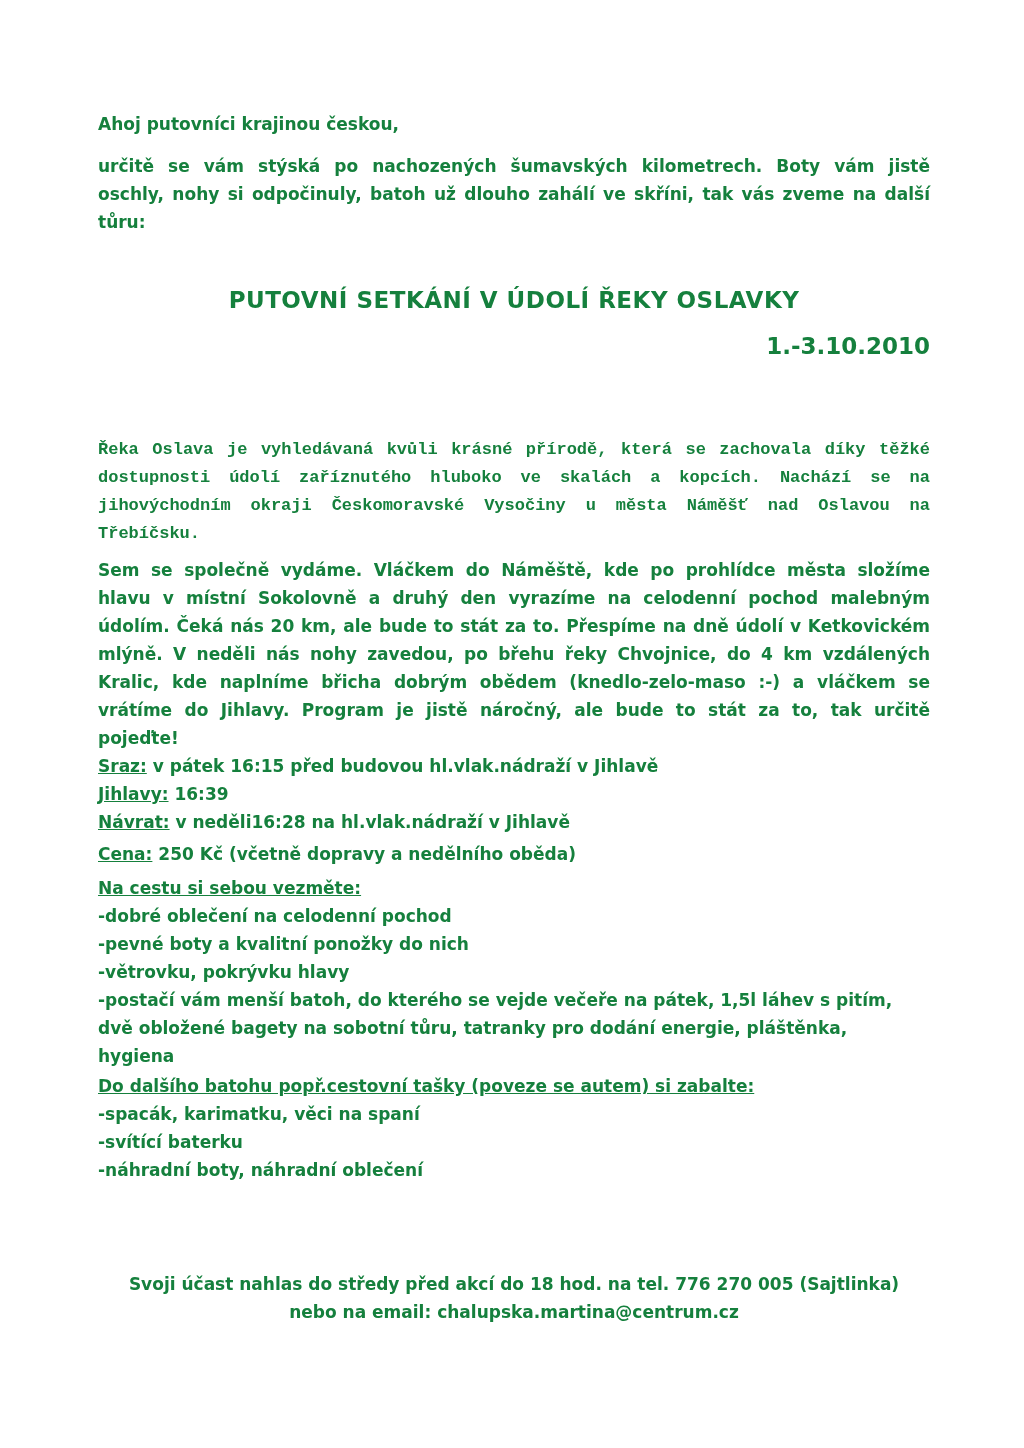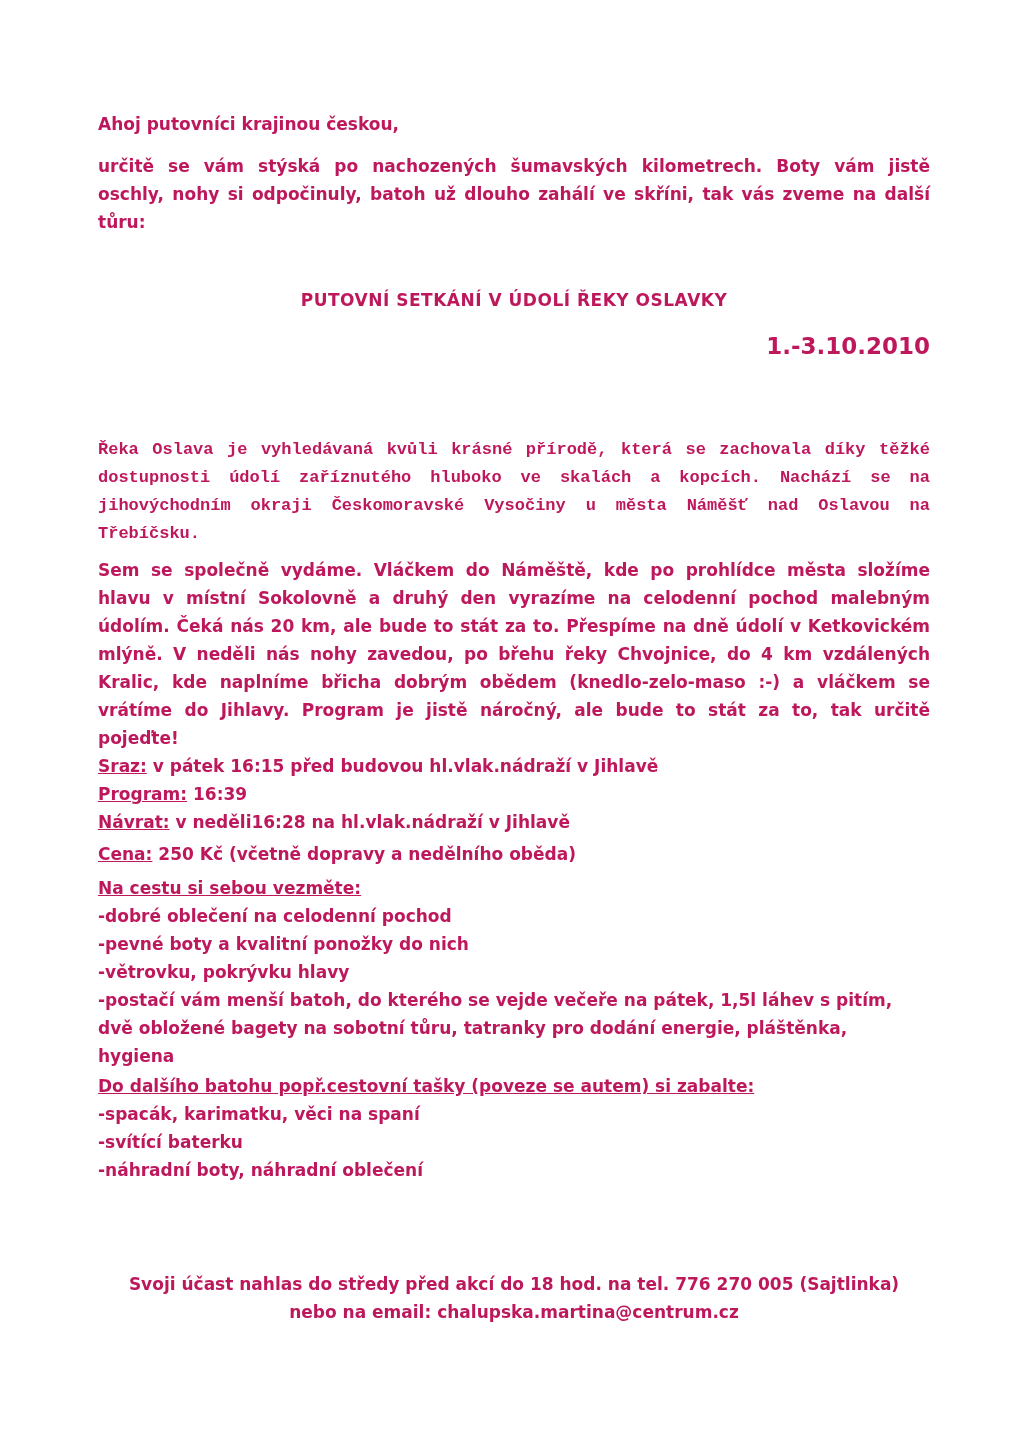--- a/index.html
+++ b/index.html
@@ -2,35 +2,35 @@
 <html><head>
 <meta charset="utf-8">
 <style>
   * { margin: 0; padding: 0; box-sizing: border-box; }
   html, body { background: #ffffff; }
   .page {
     position: relative;
     width: 1024px;
     height: 1448px;
     background: #ffffff;
-    color: #be185d;
+    color: #15803d;
     font-family: "DejaVu Sans", sans-serif;
     font-weight: bold;
     font-size: 17px;
     line-height: 28px;
     padding: 110px 94px 0 98px;
     overflow: hidden;
   }
   .para { margin: 0; }
   .jpara .jline { text-align: justify; text-align-last: justify; }
   .jpara .jline:last-child { text-align: right; text-align-last: left; }
   .intro { margin-top: 14px; }
   .title {
     margin-top: 46px;
-    font-size: 17px;
+    font-size: 23px;
     line-height: 36px;
     text-align: center;
     letter-spacing: 0.5px;
   }
   .subtitle {
     margin-top: 10px;
     font-size: 23px;
     line-height: 36px;
     text-align: right;
   }
@@ -74,21 +74,21 @@
     <div class="jline">hlavu v místní Sokolovně a druhý den vyrazíme na celodenní pochod malebným</div>
     <div class="jline">údolím. Čeká nás 20 km, ale bude to stát za to. Přespíme na dně údolí v Ketkovickém</div>
     <div class="jline">mlýně. V neděli nás nohy zavedou, po břehu řeky Chvojnice, do 4 km vzdálených</div>
     <div class="jline">Kralic, kde naplníme břicha dobrým obědem (knedlo-zelo-maso :-) a vláčkem se</div>
     <div class="jline">vrátíme do Jihlavy. Program je jistě náročný, ale bude to stát za to, tak určitě</div>
     <div class="jline">pojeďte!</div>
   </div>
 
   <div class="schedule">
     <div class="para"><span class="u">Sraz:</span><span> v pátek 16:15 před budovou hl.vlak.nádraží v Jihlavě</span></div>
-    <div class="para"><span class="u">Program:</span><span> 16:39</span></div>
+    <div class="para"><span class="u">Jihlavy:</span><span> 16:39</span></div>
     <div class="para"><span class="u">Návrat:</span><span> v neděli16:28 na hl.vlak.nádraží v Jihlavě</span></div>
   </div>
 
   <div class="para price"><span class="u">Cena:</span><span> 250 Kč (včetně dopravy a nedělního oběda)</span></div>
 
   <div class="pack1">
     <div class="para"><span class="u">Na cestu si sebou vezměte:</span></div>
     <div class="para">-dobré oblečení na celodenní pochod</div>
     <div class="para">-pevné boty a kvalitní ponožky do nich</div>
     <div class="para">-větrovku, pokrývku hlavy</div>

